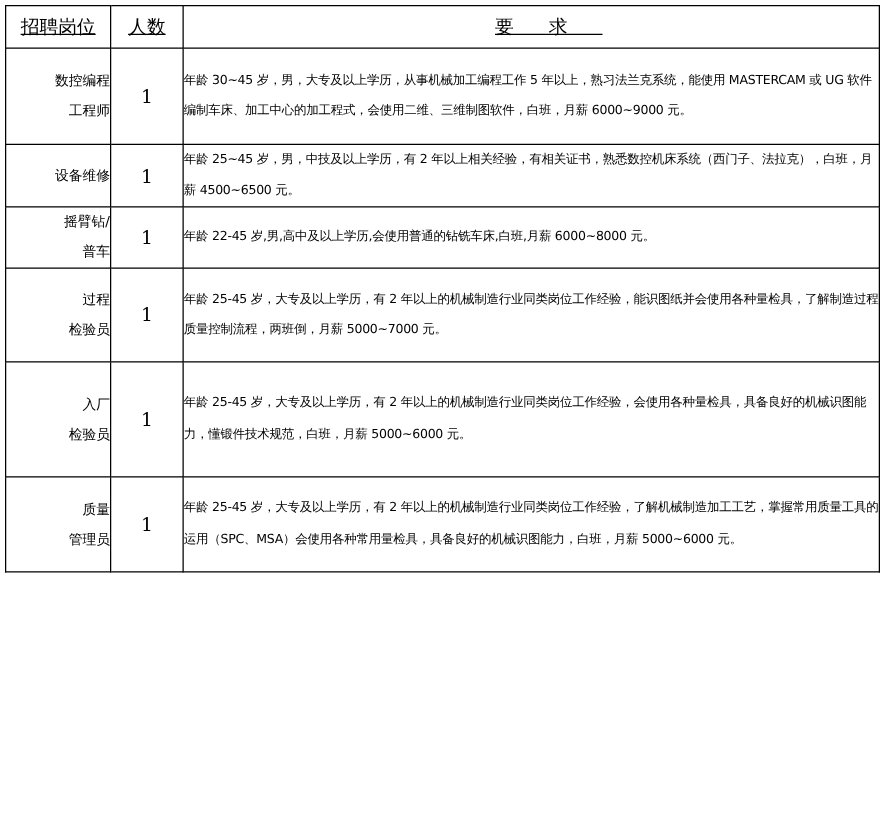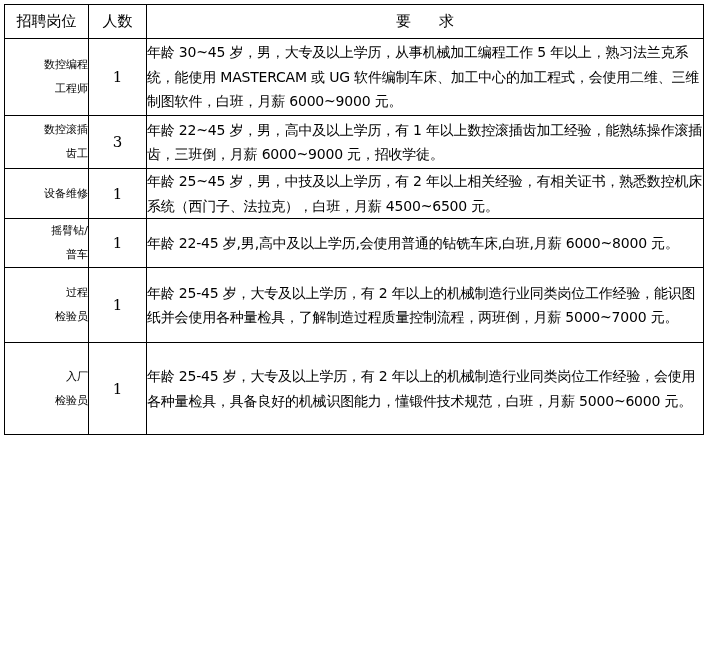--- a/index.html
+++ b/index.html
@@ -12,26 +12,26 @@
     }
     table.jobs td, table.jobs th {
       border: 1.5px solid #000;
       padding: 0;
       font-weight: normal;
       vertical-align: middle;
     }
     .col-pos { width: 84px; }
     .col-cnt { width: 58px; }
     .col-req { width: 557px; }
-    th { font-size: 15px; height: 33px; }
+    th { font-size: 15px; height: 33px; text-decoration: underline; }
     th.req-head { letter-spacing: 28px; text-indent: 28px; }
     td.pos { text-align: right; font-size: 11px; line-height: 24px; font-weight: bold;
       font-family: "DejaVu Sans", "Liberation Sans", sans-serif; margin-left: 24px; }
     td.cnt { text-align: center; font-size: 15px; font-weight: bold; }
-    td.req { text-align: left; font-size: 14px; line-height: 24.5px; padding: 0 3px 0 5px;
+    td.req { text-align: left; font-size: 10px; line-height: 24.5px; padding: 0 3px 0 5px;
       font-weight: bold; font-family: "DejaVu Sans", "Liberation Sans", sans-serif;
       letter-spacing: -0.2px; margin-left: 12px; }
     .pos span { display: block; }
   </style>
 </head>
 <body>
 
 <table class="jobs">
   <colgroup>
     <col class="col-pos">
@@ -46,28 +46,20 @@
     </tr>
   </thead>
   <tbody id="rows">
       <tr style="height: 77px;">
     <td class="pos">
           <span>数控编程</span>
           <span>工程师</span>
         </td>
     <td class="cnt">1</td>
     <td class="req">年龄 30~45 岁，男，大专及以上学历，从事机械加工编程工作 5 年以上，熟习法兰克系统，能使用 MASTERCAM 或 UG 软件编制车床、加工中心的加工程式，会使用二维、三维制图软件，白班，月薪 6000~9000 元。</td>
-  </tr>
-      <tr style="height: 53px;">
-    <td class="pos">
-          <span>数控滚插</span>
-          <span>齿工</span>
-        </td>
-    <td class="cnt">3</td>
-    <td class="req">年龄 22~45 岁，男，高中及以上学历，有 1 年以上数控滚插齿加工经验，能熟练操作滚插齿，三班倒，月薪 6000~9000 元，招收学徒。</td>
   </tr>
       <tr style="height: 49px;">
     <td class="pos">
           <span>设备维修</span>
         </td>
     <td class="cnt">1</td>
     <td class="req">年龄 25~45 岁，男，中技及以上学历，有 2 年以上相关经验，有相关证书，熟悉数控机床系统（西门子、法拉克），白班，月薪 4500~6500 元。</td>
   </tr>
       <tr style="height: 48px;">
     <td class="pos">
@@ -86,14 +78,22 @@
     <td class="req">年龄 25-45 岁，大专及以上学历，有 2 年以上的机械制造行业同类岗位工作经验，能识图纸并会使用各种量检具，了解制造过程质量控制流程，两班倒，月薪 5000~7000 元。</td>
   </tr>
       <tr style="height: 92px;">
     <td class="pos">
           <span>入厂</span>
           <span>检验员</span>
         </td>
     <td class="cnt">1</td>
     <td class="req">年龄 25-45 岁，大专及以上学历，有 2 年以上的机械制造行业同类岗位工作经验，会使用各种量检具，具备良好的机械识图能力，懂锻件技术规范，白班，月薪 5000~6000 元。</td>
   </tr>
+      <tr style="height: 76px;">
+    <td class="pos">
+          <span>质量</span>
+          <span>管理员</span>
+        </td>
+    <td class="cnt">1</td>
+    <td class="req">年龄 25-45 岁，大专及以上学历，有 2 年以上的机械制造行业同类岗位工作经验，了解机械制造加工工艺，掌握常用质量工具的运用（SPC、MSA）会使用各种常用量检具，具备良好的机械识图能力，白班，月薪 5000~6000 元。</td>
+  </tr>
     </tbody>
 </table>
 
 </body></html>

